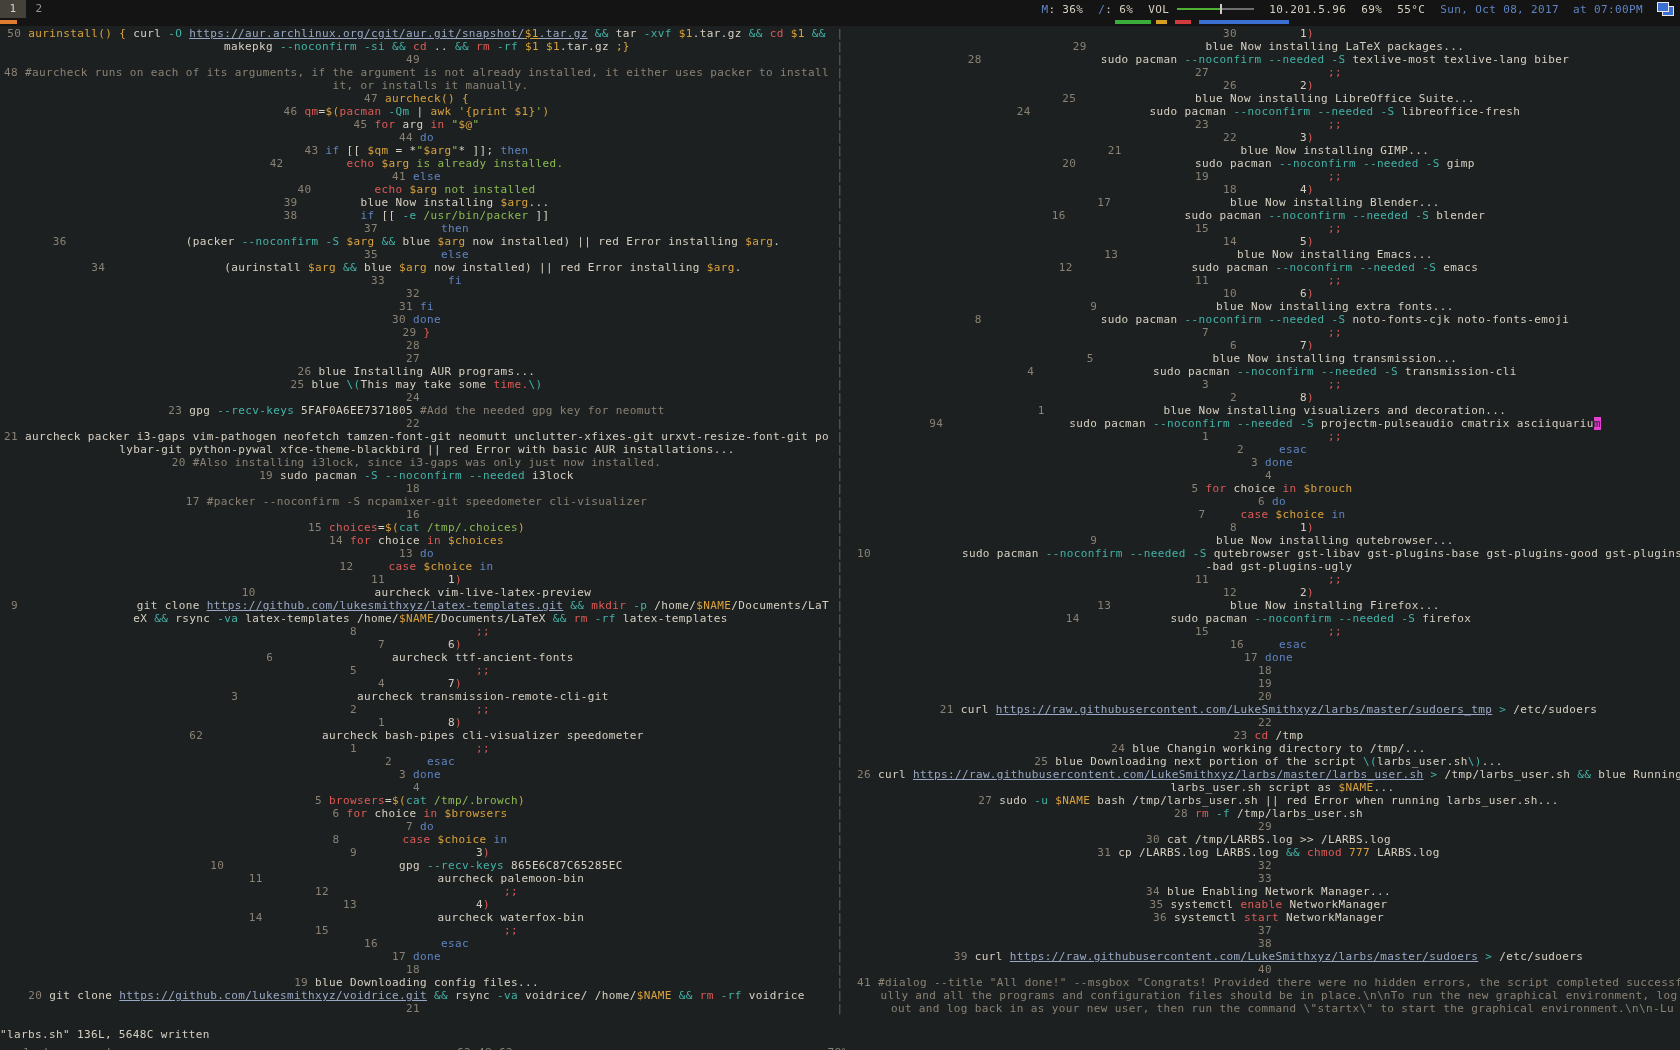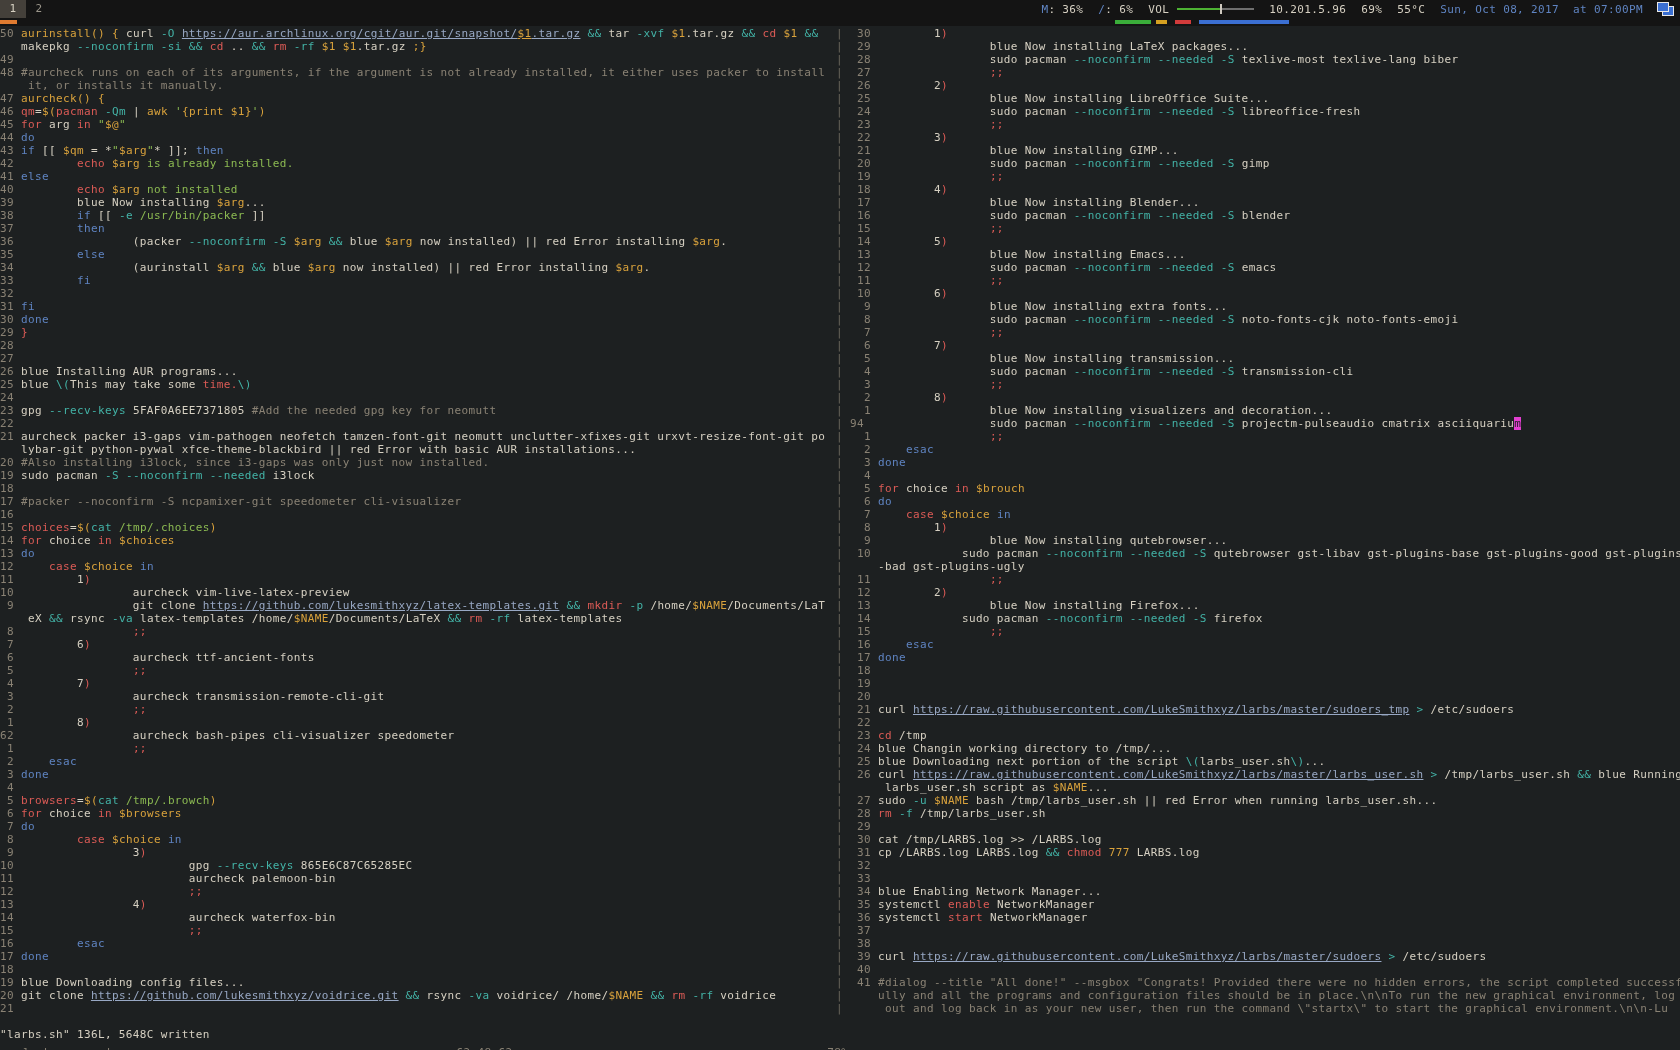--- a/index.html
+++ b/index.html
@@ -20,21 +20,21 @@
   #vol-slider { display:inline-flex; align-items:center; height:18px; margin-left:8px; }
   #vol-green { width:43px; height:2px; }
   #vol-tick  { width:2px; height:10px; background:#cfcac0; }
   #vol-gray  { width:32px; height:2px; background:#6f6f6f; }
   #win-icon { position:relative; width:17px; height:14px; margin-left:14px; }
   #win-icon .w1,#win-icon .w2 { position:absolute; border:1.5px solid #e8e8e8; background:#3b6fd2; }
   #win-icon .w1 { left:0; top:0; width:12px; height:10px; }
   #win-icon .w2 { left:5px; top:4px; width:12px; height:10px; }
 
   
-  #editor { position:absolute; left:0; top:26px; width:1680px; height:1024px; background:#1d2021; white-space:pre; }
+  #editor { position:absolute; left:0; top:26px; width:1680px; height:1024px; background:#1d2021; white-space:pre;text-align:center; }
   .pane { position:absolute; top:1px; overflow:hidden; }
   #pane-left  { left:0;   width:833px;  height:988px; }
   #pane-sep   { left:836px; width:8px;  height:988px; color:#6a665c; }
   #pane-right { left:850px; width:830px; height:988px; }
   .row { height:13px; white-space:pre; }
   .ln { color:#8a8274; }
   .f { color:#d6d0c2; }
   .g { color:#8a8274; }
   .b { color:#5f84c2; }
   .r { color:#dc5b56; }

